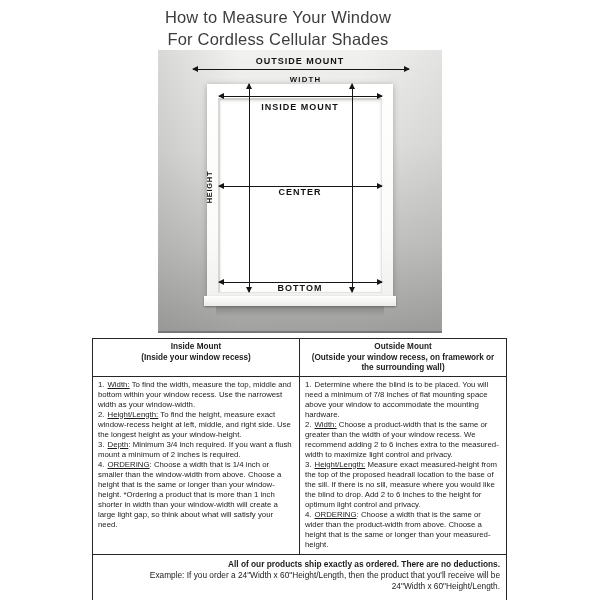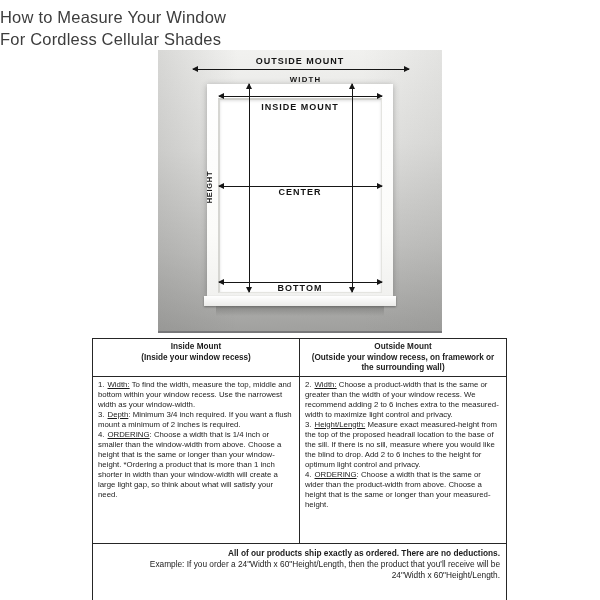--- a/index.html
+++ b/index.html
@@ -1,20 +1,20 @@
 <!DOCTYPE html>
 <html><head>
 <meta charset="utf-8">
 <style>
   html,body{margin:0;padding:0;background:#ffffff;}
   body{width:600px;height:600px;font-family:"Liberation Sans","DejaVu Sans",sans-serif;color:#1c1c1c;}
   .page{position:relative;width:600px;height:600px;background:#fff;overflow:hidden;}
 
   
-  .title{position:absolute;top:7px;left:0;width:556px;
+  .title{position:absolute;top:7px;left:0;width:556px;text-align:center;
          font-size:16.5px;line-height:21.5px;color:#3d3d3d;letter-spacing:0.2px;}
 
   
   .photo{position:absolute;left:158px;top:50px;width:284px;height:283px;overflow:hidden;
          background:
            linear-gradient(90deg, rgba(110,110,108,0.20), rgba(255,255,255,0) 28%, rgba(255,255,255,0) 72%, rgba(130,130,128,0.12)),
            linear-gradient(178deg,#f2f2f0 0%,#e2e2e0 35%,#c2c2c0 70%,#9e9e9c 100%);
          border-bottom:2px solid #78787a;box-sizing:border-box;}
   .frame{position:absolute;left:49px;top:34px;width:186px;height:212px;
          background:linear-gradient(180deg,#ffffff 0%,#fbfbf9 70%,#f1f1ef 100%);
@@ -109,24 +109,26 @@
       </div>
       <div class="hcell">
         <div>Outside Mount</div>
         <div>(Outside your window recess, on framework or the surrounding wall)</div>
       </div>
     </div>
 
     <div class="tbody">
       <div class="bcell first">
         <p class="item"><span>1.</span><span class="lab">Width:</span><span> To find the width, measure the top, middle and bottom within your window recess. Use the narrowest width as your window-width.</span></p>
+        <p class="item"><span>2.</span><span class="lab">Height/Length:</span><span> To find the height, measure exact window-recess height at left, middle, and right side. Use the longest height as your window-height.</span></p>
         <p class="item"><span>3.</span><span class="lab">Depth</span><span>: Minimum 3/4 inch required. If you want a flush mount a minimum of 2 inches is required.</span></p>
         <p class="item"><span>4.</span><span class="lab b">ORDERING</span><span>: Choose a width that is 1/4 inch or smaller than the window-width from above. Choose a height that is the same or longer than your window-height. *Ordering a product that is more than 1 inch shorter in width than your window-width will create a large light gap, so think about what will satisfy your need.</span></p>
       </div>
       <div class="bcell">
+        <p class="item"><span>1.</span><span class="lab"></span><span>Determine where the blind is to be placed. You will need a minimum of 7/8 inches of flat mounting space above your window to accommodate the mounting hardware.</span></p>
         <p class="item"><span>2.</span><span class="lab">Width:</span><span> Choose a product-width that is the same or greater than the width of your window recess. We recommend adding 2 to 6 inches extra to the measured-width to maximize light control and privacy.</span></p>
         <p class="item"><span>3.</span><span class="lab">Height/Length:</span><span> Measure exact measured-height from the top of the proposed headrail location to the base of the sill. If there is no sill, measure where you would like the blind to drop. Add 2 to 6 inches to the height for optimum light control and privacy.</span></p>
         <p class="item"><span>4.</span><span class="lab b">ORDERING</span><span>: Choose a width that is the same or wider than the product-width from above. Choose a height that is the same or longer than your measured-height.</span></p>
       </div>
     </div>
 
     <div class="tfoot">
       <div class="fb">All of our products ship exactly as ordered. There are no deductions.</div>
       <div>Example: If you order a 24"Width x 60"Height/Length, then the product that you'll receive will be</div>
       <div>24"Width x 60"Height/Length.</div>

